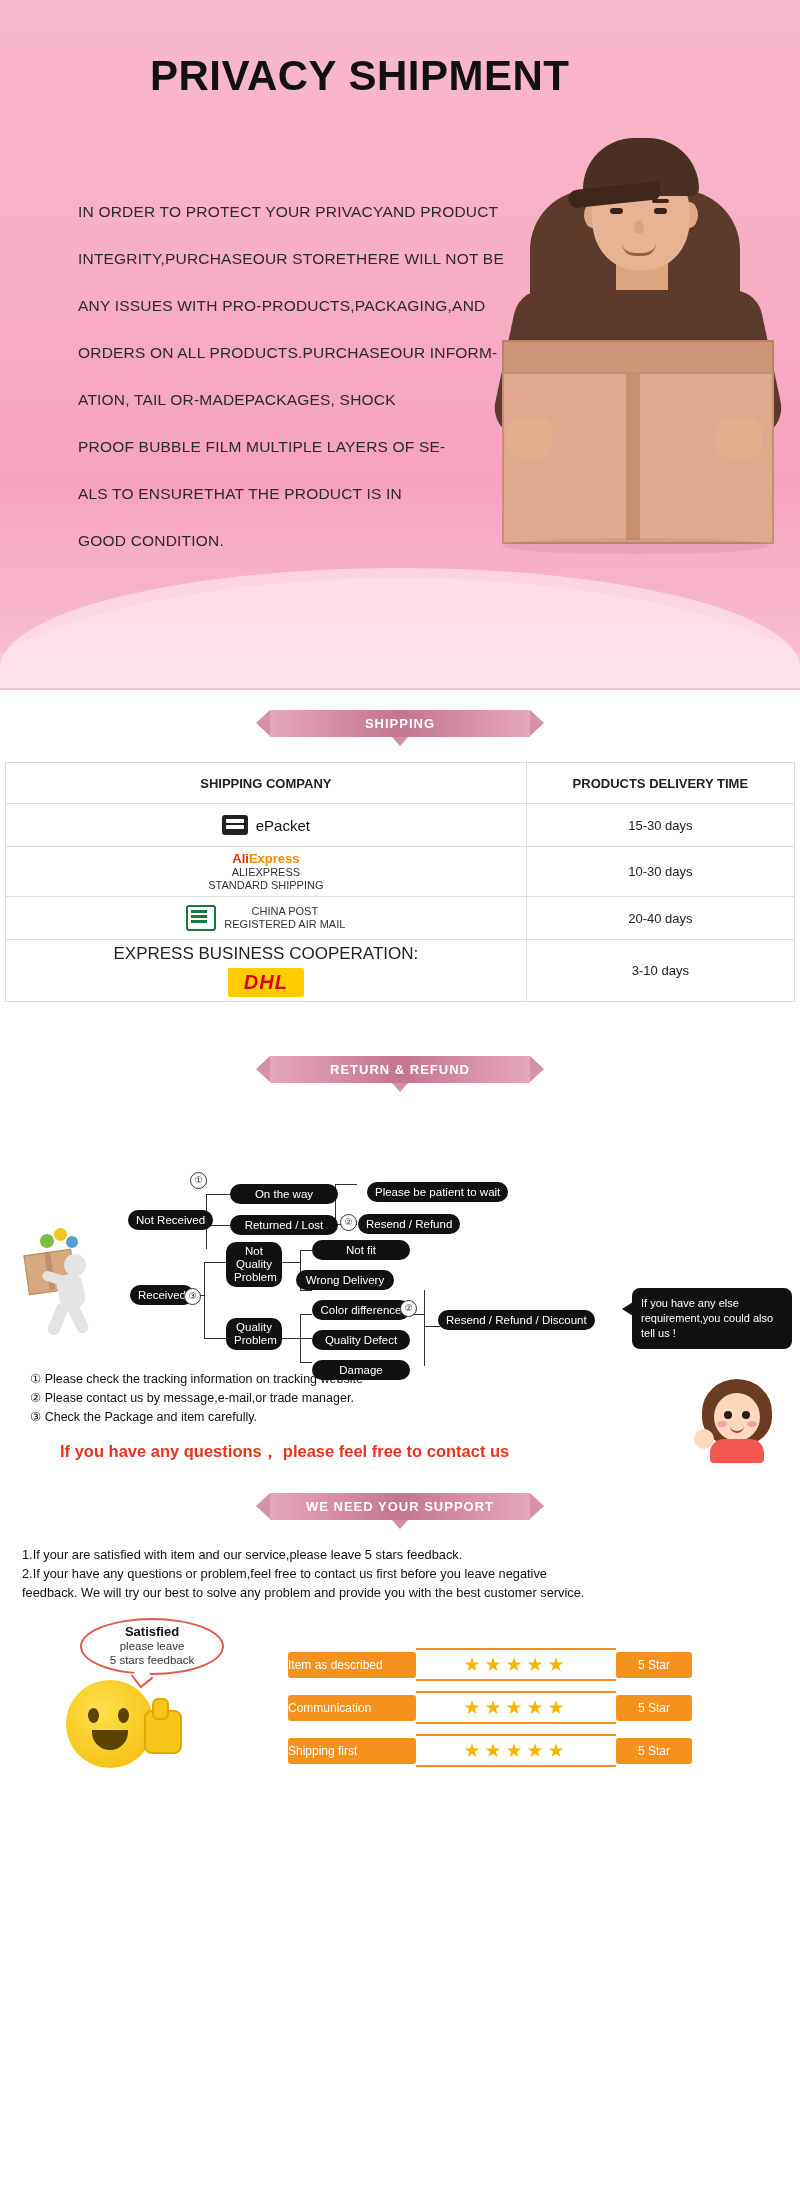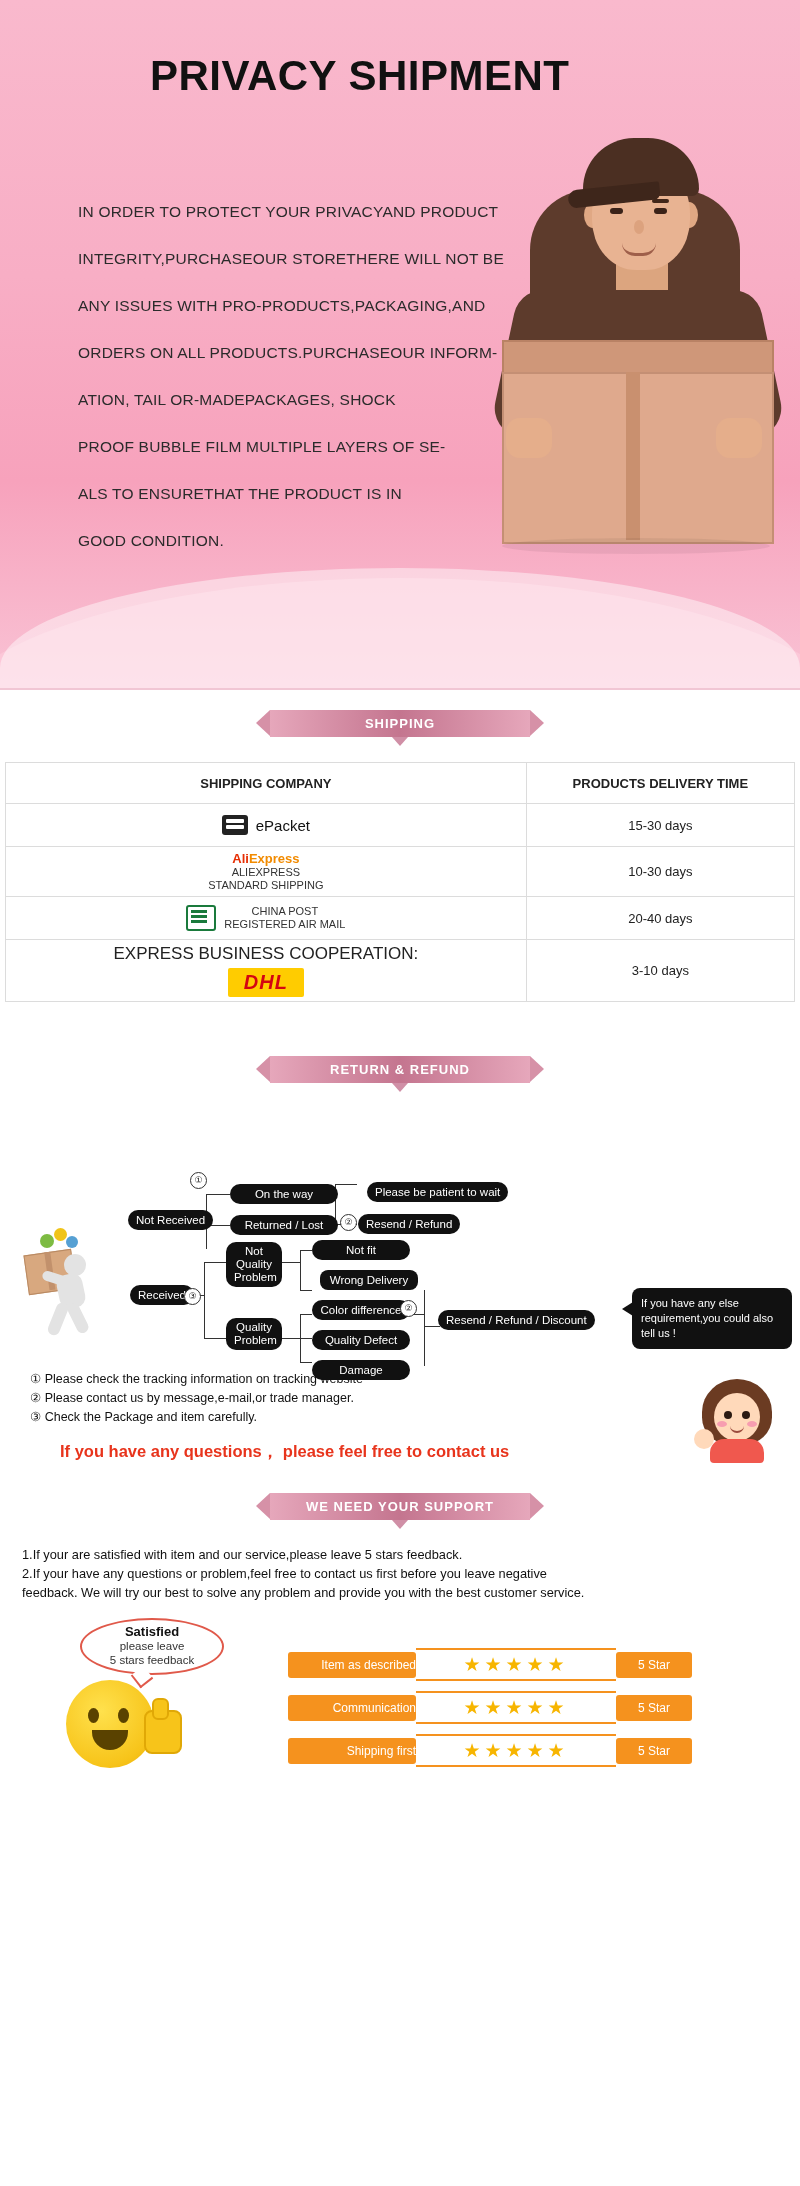--- a/index.html
+++ b/index.html
@@ -249,21 +249,21 @@
   .e-mouth{position:absolute;left:26px;top:50px;width:36px;height:20px;background:#5a4200;border-radius:0 0 22px 22px;}
   .thumb{
     position:absolute;left:144px;top:96px;width:34px;height:40px;background:#f7c41a;border:2px solid #e0a806;border-radius:8px;
   }
   .thumb:after{content:"";position:absolute;left:6px;top:-14px;width:13px;height:18px;background:#f7c41a;border:2px solid #e0a806;border-radius:6px;}
 
   .rate-rows{position:absolute;left:288px;top:34px;}
   .rate-row{display:flex;align-items:center;margin-bottom:10px;}
   .rate-label{
     width:128px;background:#f5921e;color:#fff;font-size:12px;
-    text-align:right;padding:6px 0;border-radius:3px;
+    text-align:left;padding:6px 0;border-radius:3px;
   }
   .rate-stars{
     width:200px;border-top:2px solid #f5921e;border-bottom:2px solid #f5921e;
     text-align:center;padding:3px 0;letter-spacing:4px;font-size:19px;color:#f7b500;
   }
   .rate-tag{
     width:76px;background:#f5921e;color:#fff;font-size:12px;text-align:center;padding:6px 0;border-radius:3px;
   }
   .thin-top{border-top:2px solid #f1c6d4;}
 </style>
@@ -418,21 +418,21 @@
       <div class="node" style="left:230px;top:74px;width:92px;">On the way</div>
       <div class="node" style="left:230px;top:105px;width:92px;">Returned / Lost</div>
 
       <div class="node" style="left:367px;top:64px;margin-top:8px;">Please be patient to wait</div>
       <div class="node" style="left:358px;top:104px;">Resend / Refund</div>
 
       <div class="node two" style="left:226px;top:132px;width:40px;text-align:center;">Not<br>Quality<br>Problem</div>
       <div class="node two" style="left:226px;top:208px;width:40px;text-align:center;">Quality<br>Problem</div>
 
       <div class="node" style="left:312px;top:130px;width:82px;">Not fit</div>
-      <div class="node" style="left:320px;top:160px;width:82px;border-radius:8px;">Wrong Delivery</div>
+      <div class="node" style="left:296px;top:160px;width:82px;">Wrong Delivery</div>
       <div class="node" style="left:312px;top:190px;width:82px;">Color difference</div>
       <div class="node" style="left:312px;top:220px;width:82px;">Quality Defect</div>
       <div class="node" style="left:312px;top:250px;width:82px;">Damage</div>
 
       <div class="node" style="left:438px;top:200px;">Resend / Refund / Discount</div>
 
       <div class="circ" style="left:190px;top:62px;">①</div>
       <div class="circ" style="left:340px;top:104px;">②</div>
       <div class="circ" style="left:184px;top:178px;">③</div>
       <div class="circ" style="left:400px;top:190px;">②</div>

